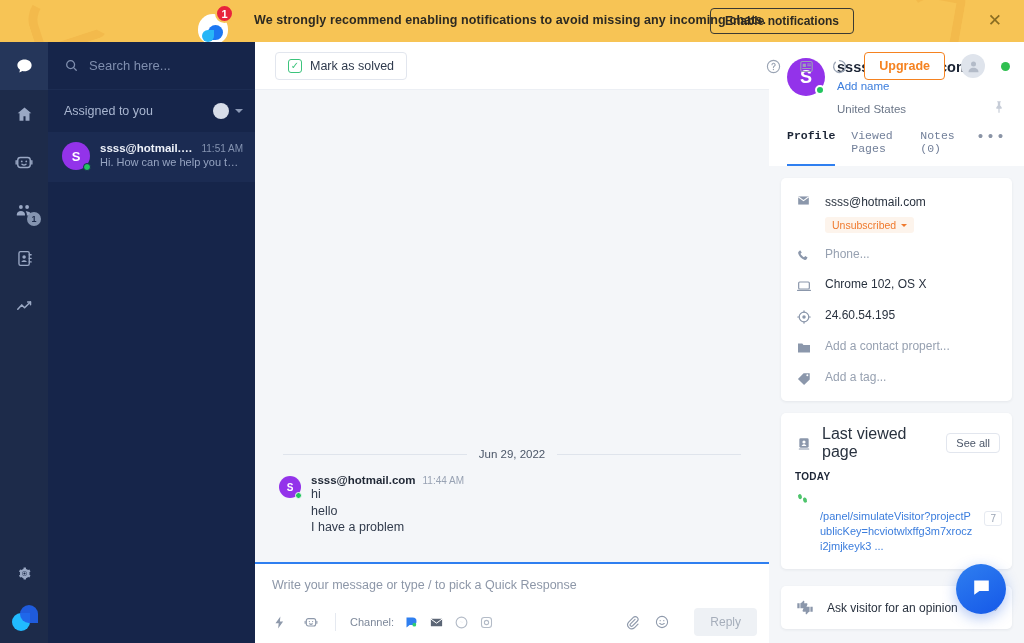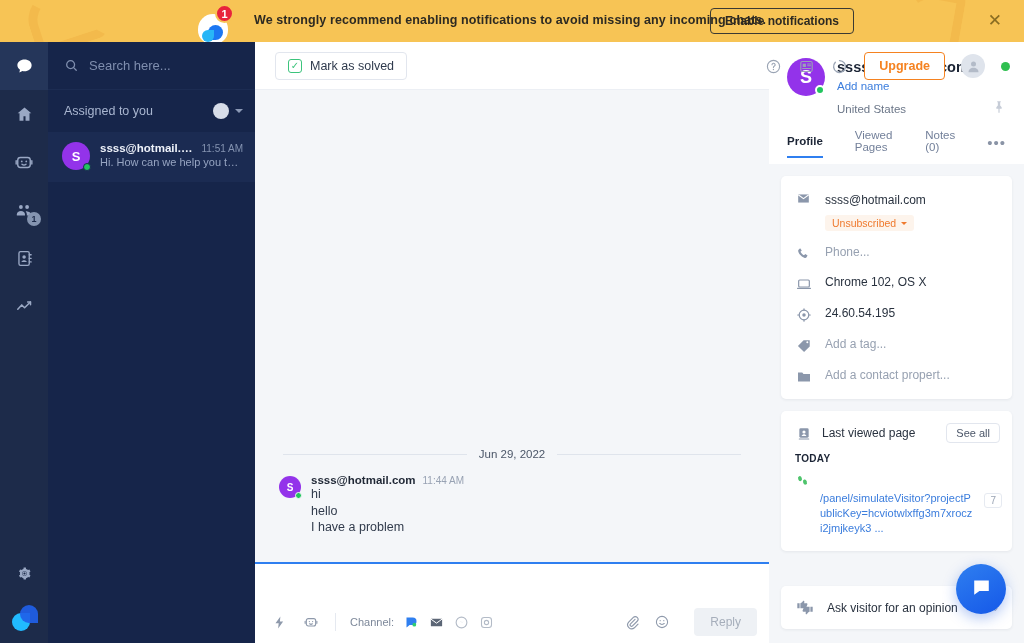--- a/index.html
+++ b/index.html
@@ -279,22 +279,22 @@
     background: #22c55e; border: 2px solid #fff;
   }
   .prof-email { font-size: 14.5px; font-weight: bold; color: #1b2435; margin-top: 1px; }
   .prof-addname { font-size: 11.5px; color: #3b7ddd; margin-top: 5px; cursor: pointer; }
   .prof-country { font-size: 11.5px; color: #6b7688; margin-top: 11px; }
   .prof-pin {
     position: absolute; right: 18px; top: 57px;
     color: #c6ccd7; cursor: pointer;
   }
   .tabs {
-    display: flex; align-items: center; gap: 32px;
-    margin-top: 14px; padding-bottom: 0;
+    display: flex; gap: 16px;
+    margin-top: 14px; padding-bottom: 0; font-family: Liberation Mono, monospace;
   }
   .tab {
     font-size: 11.5px; color: #73809a; padding-bottom: 9px;
     cursor: pointer; border-bottom: 2px solid transparent;
   }
   .tab.active { color: #1b2435; font-weight: bold; border-bottom-color: #2f7ff0; }
   .tab-dots { color: #8a94a6; font-size: 15px; letter-spacing: 1px; padding-bottom: 9px; cursor: pointer; }
 
   .card {
     background: #ffffff; border-radius: 5px;
@@ -315,21 +315,21 @@
   }
   .unsub-caret {
     width: 0; height: 0; border-left: 3px solid transparent;
     border-right: 3px solid transparent; border-top: 3.5px solid #ef7a2e;
   }
 
   .card-head {
     display: flex; align-items: center; gap: 10px;
     padding: 12px 12px 10px 14px;
   }
-  .card-title { font-size: 12px; color: #29323f; flex: 1; }
+  .card-title { font-size: 16px; color: #29323f; flex: 1; }
   .see-all {
     font-size: 11px; color: #4b5668; background: #fff;
     border: 1px solid #e2e6ee; border-radius: 4px;
     padding: 3px 9px; cursor: pointer;
     font-family: "Liberation Sans", sans-serif;
   }
   .today-label {
     font-size: 10px; font-weight: bold; color: #1b2435;
     padding: 0 14px 7px 14px; letter-spacing: .3px;
   }
@@ -562,20 +562,21 @@
           <div class="msg-head">
             <span class="msg-author">You</span>
 
           </div>
 
         </div>
       </div>
     </div>
 
     <div class="composer">
+      <input class="composer-input" type="text" placeholder="Write your message or type / to pick a Quick Response" style="">
 
       <div class="composer-bar">
         <span class="cb-icon">
           <svg width="15" height="15" viewBox="0 0 24 24" fill="currentColor">
             <path d="M13.4 2.5 5.6 13.3h5.1l-.9 8.2 8-11.1h-5.2z"></path>
           </svg>
         </span>
         <span class="cb-icon">
           <svg width="16" height="16" viewBox="0 0 24 24" fill="none" stroke="currentColor" stroke-width="1.7">
             <rect x="5" y="7" width="14" height="11" rx="3"></rect>
@@ -739,33 +740,33 @@
               <circle cx="12" cy="12" r="2.6" fill="currentColor" stroke="none"></circle>
               <path d="M12 2.6v2.4M12 19v2.4M2.6 12H5M19 12h2.4" stroke-linecap="round"></path>
             </svg>
           </span>
           <span class="info-val">24.60.54.195</span>
         </div>
 
         <div class="info-row">
           <span class="info-ic">
             <svg width="16" height="16" viewBox="0 0 24 24" fill="currentColor">
-              <path d="M11.4 3.4H20.6v9.2l-8.5 8.5-9.2-9.2zM17 7.9a1.5 1.5 0 1 0 0-3 1.5 1.5 0 0 0 0 3z"></path>
-            </svg>
-          </span>
-          <span class="info-val muted">Add a tag...</span>
+              <path d="M3 5.4h6.4l1.8 2.2H21v11H3z"></path>
+            </svg>
+          </span>
+          <span class="info-val muted">Add a contact propert...</span>
         </div>
 
         <div class="info-row">
           <span class="info-ic">
             <svg width="16" height="16" viewBox="0 0 24 24" fill="currentColor">
-              <path d="M3 5.4h6.4l1.8 2.2H21v11H3z"></path>
-            </svg>
-          </span>
-          <span class="info-val muted">Add a contact propert...</span>
+              <path d="M11.4 3.4H20.6v9.2l-8.5 8.5-9.2-9.2zM17 7.9a1.5 1.5 0 1 0 0-3 1.5 1.5 0 0 0 0 3z"></path>
+            </svg>
+          </span>
+          <span class="info-val muted">Add a tag...</span>
         </div>
       </div>
     </div>
 
     <div class="card">
       <div class="card-head">
         <span class="info-ic">
           <svg width="16" height="16" viewBox="0 0 24 24" fill="currentColor">
             <rect x="5" y="3.5" width="14" height="14" rx="2"></rect>
             <circle cx="12" cy="9" r="2.4" fill="#fff"></circle>

